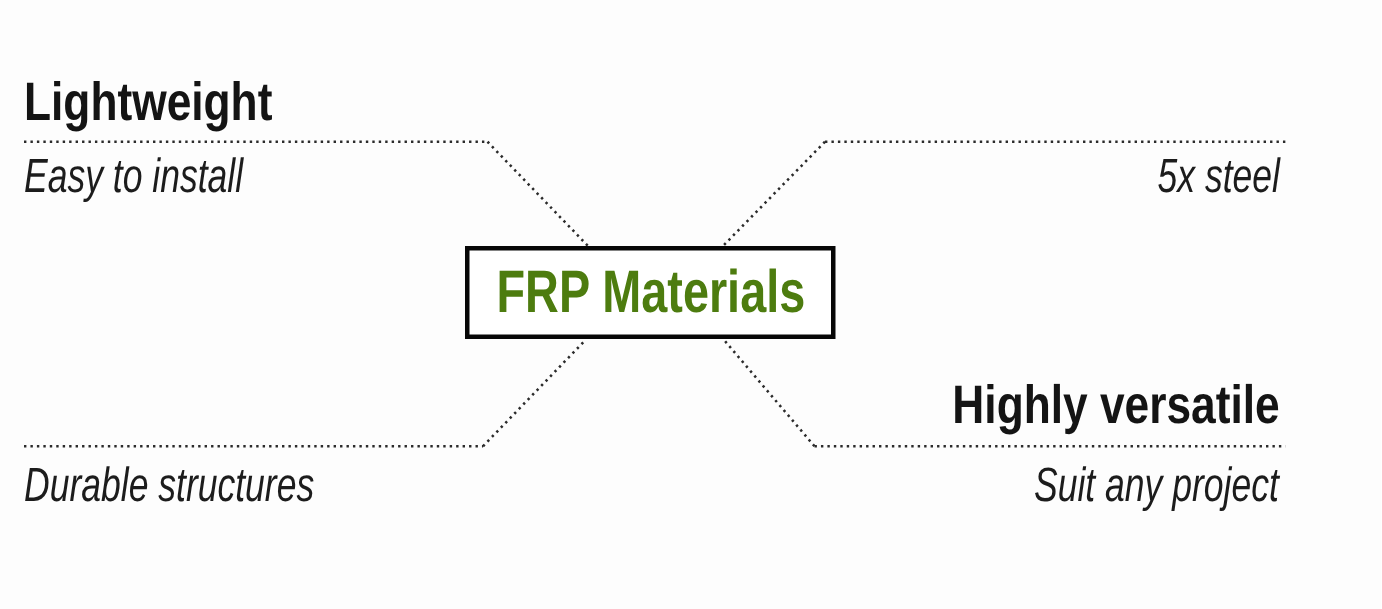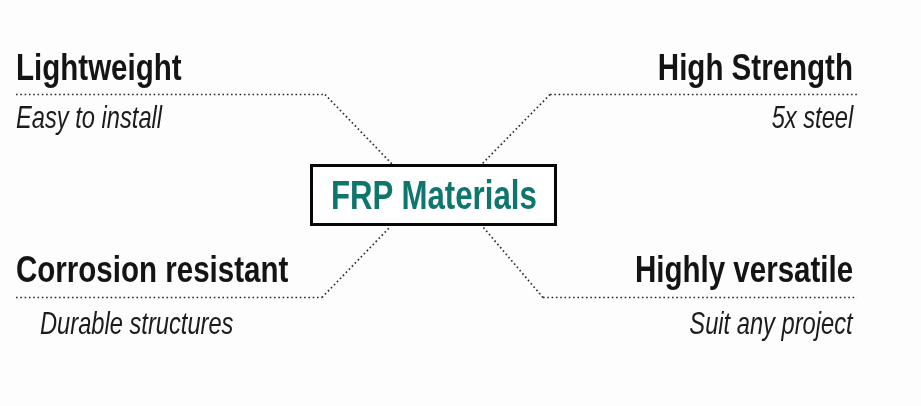--- a/index.html
+++ b/index.html
@@ -46,42 +46,42 @@
   .cxs { display: inline-block; transform: scaleX(0.74); }
   .left-block  .cxt, .left-block  .cxs { transform-origin: 0 50%; }
   .right-block { text-align: right; }
   .right-block .cxt, .right-block .cxs { transform-origin: 100% 50%; }
 
   .t-tl { left: 16px;  top: 50px; }
   .s-tl { left: 16px;  top: 101px; }
   .t-tr { right: 68px; top: 50px; }
   .s-tr { right: 68px; top: 101px; text-align: right; }
   .t-bl { left: 16px;  top: 252px; }
-  .s-bl { left: 16px;  top: 307px; margin-left: 24px; }
+  .s-bl { left: 16px;  top: 307px; }
   .t-br { right: 68px; top: 252px; }
   .s-br { right: 68px; top: 307px; }
 
   .center-box {
     position: absolute;
     left: 310px;
     top: 164px;
     width: 247px;
     height: 62px;
     box-sizing: border-box;
     border: 3px solid #070707;
     background: #ffffff;
     display: flex;
     align-items: center;
     justify-content: center;
   }
   .center-box-title {
     font-weight: 700;
     font-size: 40px;
     line-height: 40px;
-    color: #0f766e;
+    color: #4d7c0f;
     white-space: nowrap;
   }
   .center-box-title .cxc {
     display: inline-block;
     transform: scaleX(0.78);
     transform-origin: 50% 50%;
   }
 </style>
 </head>
 <body>
@@ -105,30 +105,24 @@
     </g>
   </svg>
 
   <div class="txt feature-title left-block t-tl">
     <span class="cxt">Lightweight</span>
   </div>
   <div class="txt feature-sub left-block s-tl">
     <span class="cxs">Easy to install</span>
   </div>
 
-  <div class="txt feature-title right-block t-tr">
-    <span class="cxt">High Strength</span>
-  </div>
   <div class="txt feature-sub right-block s-tr">
     <span class="cxs">5x steel</span>
   </div>
 
-  <div class="txt feature-title left-block t-bl">
-    <span class="cxt">Corrosion resistant</span>
-  </div>
   <div class="txt feature-sub left-block s-bl">
     <span class="cxs">Durable structures</span>
   </div>
 
   <div class="txt feature-sub right-block s-br">
     <span class="cxs">Suit any project</span>
   </div>
   <div class="txt feature-title right-block t-br">
     <span class="cxt">Highly versatile</span>
   </div>

